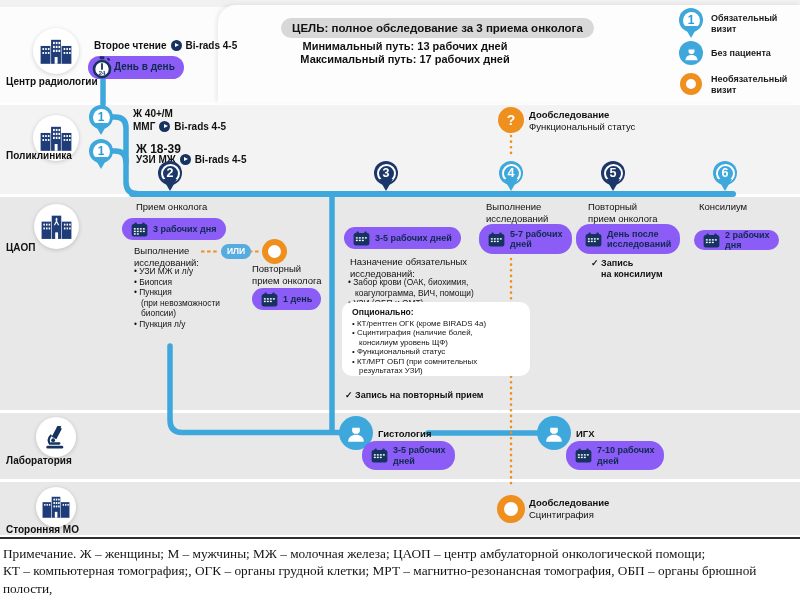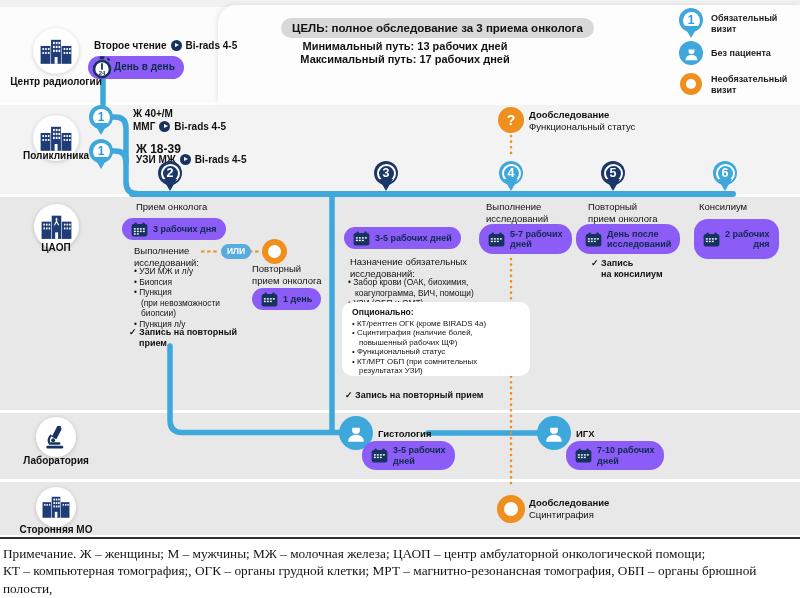--- a/index.html
+++ b/index.html
@@ -11,21 +11,21 @@
   .lane3{top:197px;height:213px;background:#e9e8e8;}
   .lane4{top:413px;height:66px;background:#e9e8e8;}
   .lane5{top:482px;height:53px;background:#e9e8e8;}
   .topstrip{position:absolute;left:0;top:0;width:800px;height:7px;background:#f1f1f1;}
   .header-card{position:absolute;left:218px;top:5px;width:582px;height:98px;background:#fdfdfd;
                border-radius:18px 0 0 0;box-shadow:-2px -1px 4px rgba(0,0,0,0.07);}
   .connect{position:absolute;left:0;top:0;z-index:2;pointer-events:none;}
   
   .lane-ic{position:absolute;background:#fff;border-radius:50%;box-shadow:0 1px 4px rgba(0,0,0,.18);
            display:flex;align-items:center;justify-content:center;z-index:3;}
-  .lane-label{position:absolute;width:100px;text-align:center;font-weight:bold;font-size:10px;line-height:11.5px;z-index:3;}
+  .lane-label{position:absolute;width:100px;font-weight:bold;font-size:10px;line-height:11.5px;z-index:3;}
   
   .pin{position:absolute;width:24px;height:24px;border-radius:50%;background:var(--c);z-index:4;}
   .pin::after{content:"";position:absolute;left:50%;top:18px;transform:translateX(-50%);
               border-left:7px solid transparent;border-right:7px solid transparent;border-top:12px solid var(--c);}
   .pin .ring{position:absolute;inset:2.5px;border:2px solid #fff;border-radius:50%;}
   .pin .num{position:absolute;inset:0;display:flex;align-items:center;justify-content:center;
             color:#fff;font-weight:bold;font-size:12.5px;z-index:1;}
   .pin.hollow .ring{background:#fff;inset:3.5px;border:none;}
   .pin.hollow .num{color:#2D9CD6;font-size:12px;}
   
@@ -38,21 +38,21 @@
            height:15px;line-height:15px;padding:0 6px;z-index:3;}
   
   .t{position:absolute;z-index:3;color:#111;}
   .hd{font-size:9.5px;font-weight:normal;line-height:11.5px;}
   .row{position:absolute;display:flex;align-items:center;gap:4px;font-weight:bold;font-size:10px;color:#111;z-index:3;}
   .bl{position:absolute;font-size:8.4px;line-height:10.5px;z-index:3;color:#141414;}
   .bl .b::before{content:"• ";}
   .bl .cont{padding-left:7px;}
   .chk{position:absolute;font-weight:bold;font-size:9px;line-height:11px;z-index:3;color:#111;}
   .chk .c1::before{content:"\2713\00a0";}
-  .chk .c2{padding-left:10px;}
+  .chk .c2{padding-left:10px;text-align:right;}
   .play{width:11px;height:11px;background:#16335F;border-radius:50%;display:inline-block;position:relative;flex:0 0 auto;}
   .play::after{content:"";position:absolute;left:4.3px;top:2.9px;border-left:4px solid #fff;
                border-top:2.7px solid transparent;border-bottom:2.7px solid transparent;}
   .ring-o{position:absolute;border-radius:50%;background:#fff;border:6px solid #EE8F1E;z-index:3;}
   .qcircle{position:absolute;width:26px;height:26px;border-radius:50%;background:#EE8F1E;color:#fff;
            display:flex;align-items:center;justify-content:center;font-weight:bold;font-size:14px;z-index:3;}
   .doc-circle{position:absolute;background:#3EA7DB;border-radius:50%;display:flex;align-items:center;justify-content:center;z-index:3;}
   .legend-label{position:absolute;width:86px;font-size:9px;font-weight:600;line-height:10.5px;z-index:3;color:#1a1a1a;}
   .optbox{position:absolute;background:#fff;border-radius:10px;z-index:3;}
   .footer-rule{position:absolute;left:0;top:537px;width:800px;height:2px;background:#2e2e2e;z-index:3;}
@@ -344,24 +344,20 @@
   <div class="or-pill" style="left:221px;top:244px;">ИЛИ</div>
   <div class="ring-o" style="left:262px;top:239px;width:13px;height:13px;"></div>
   <div class="bl" style="left:134px;top:266px;">
     <div class="b">УЗИ МЖ и л/у</div>
     <div class="b">Биопсия</div>
     <div class="b">Пункция</div>
     <div class="cont">(при невозможности</div>
     <div class="cont">биопсии)</div>
     <div class="b">Пункция л/у</div>
   </div>
-  <div class="chk" style="left:129px;top:327px;">
-    <div class="c1">Запись на повторный</div>
-    <div class="c2">прием</div>
-  </div>
   <div class="t hd" style="left:252px;top:263px;">
     <div>Повторный</div>
     <div>прием онколога</div>
   </div>
   <div class="pill" style="left:252px;top:288px;height:22px;">
     <svg class="cal" width="17" height="15" viewBox="0 0 18 16">
       <rect x="0.6" y="2.2" width="16.8" height="13.2" rx="2.4" fill="#16335F"></rect>
       <rect x="3.6" y="0.4" width="2.6" height="3.6" rx="1.2" fill="#16335F"></rect>
       <rect x="12" y="0.4" width="2.6" height="3.6" rx="1.2" fill="#16335F"></rect>
       <g fill="#fff">
@@ -402,21 +398,21 @@
     <div class="b">Забор крови (ОАК, биохимия,</div>
     <div class="cont">коагулограмма, ВИЧ, помощи)</div>
     <div class="b">УЗИ (ОБП и ОМТ)</div>
     <div class="b">ЭКГ</div>
   </div>
   <div class="optbox" style="left:342px;top:302px;width:188px;height:74px;">
     <div style="position:absolute;left:10px;top:5px;font-weight:bold;font-size:8.6px;">Опционально:</div>
     <div class="bl" style="left:10px;top:17px;font-size:7.9px;line-height:9.4px;">
       <div class="b">КТ/рентген ОГК (кроме BIRADS 4а)</div>
       <div class="b">Сцинтиграфия (наличие болей,</div>
-      <div class="cont">повышенный рабочих ЩФ)</div>
+      <div class="cont">консилиум уровень ЩФ)</div>
       <div class="b">Функциональный статус</div>
       <div class="b">КТ/МРТ ОБП (при сомнительных</div>
       <div class="cont">результатах УЗИ)</div>
     </div>
   </div>
   <div class="chk" style="left:345px;top:390px;">
     <div class="c1">Запись на повторный прием</div>
   </div>
 
   <div class="t hd" style="left:486px;top:201px;">
@@ -461,21 +457,21 @@
         </g>
     </svg>
     <span><span>День после</span><br><span>исследований</span></span>
   </div>
   <div class="chk" style="left:591px;top:258px;">
     <div class="c1">Запись</div>
     <div class="c2">на консилиум</div>
   </div>
 
   <div class="t hd" style="left:699px;top:201px;">Консилиум</div>
-  <div class="pill" style="left:694px;top:219px;height:40px;text-align:right;">
+  <div class="pill" style="left:694px;top:230px;height:20px;">
     <svg class="cal" width="17" height="15" viewBox="0 0 18 16">
       <rect x="0.6" y="2.2" width="16.8" height="13.2" rx="2.4" fill="#16335F"></rect>
       <rect x="3.6" y="0.4" width="2.6" height="3.6" rx="1.2" fill="#16335F"></rect>
       <rect x="12" y="0.4" width="2.6" height="3.6" rx="1.2" fill="#16335F"></rect>
       <g fill="#fff">
           <rect x="3" y="6.6" width="2" height="1.5"></rect>
           <rect x="6.2" y="6.6" width="2" height="1.5"></rect>
           <rect x="9.4" y="6.6" width="2" height="1.5"></rect>
           <rect x="12.6" y="6.6" width="2" height="1.5"></rect>
           <rect x="3" y="9.3" width="2" height="1.5"></rect>

